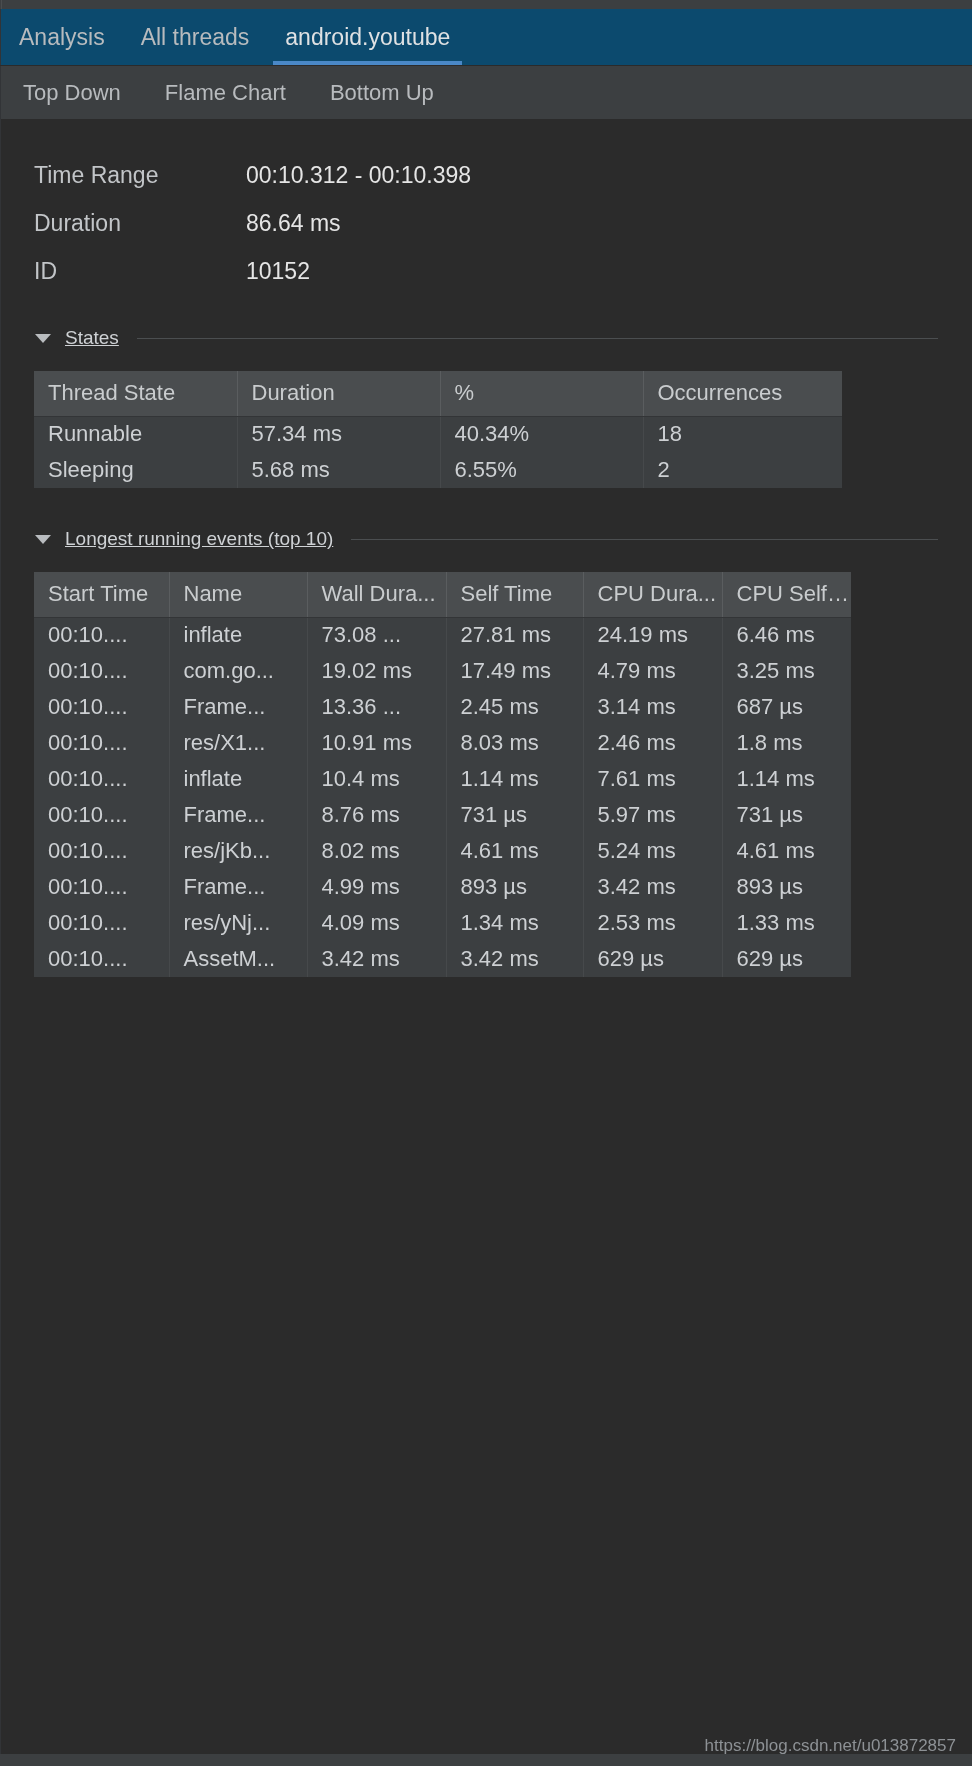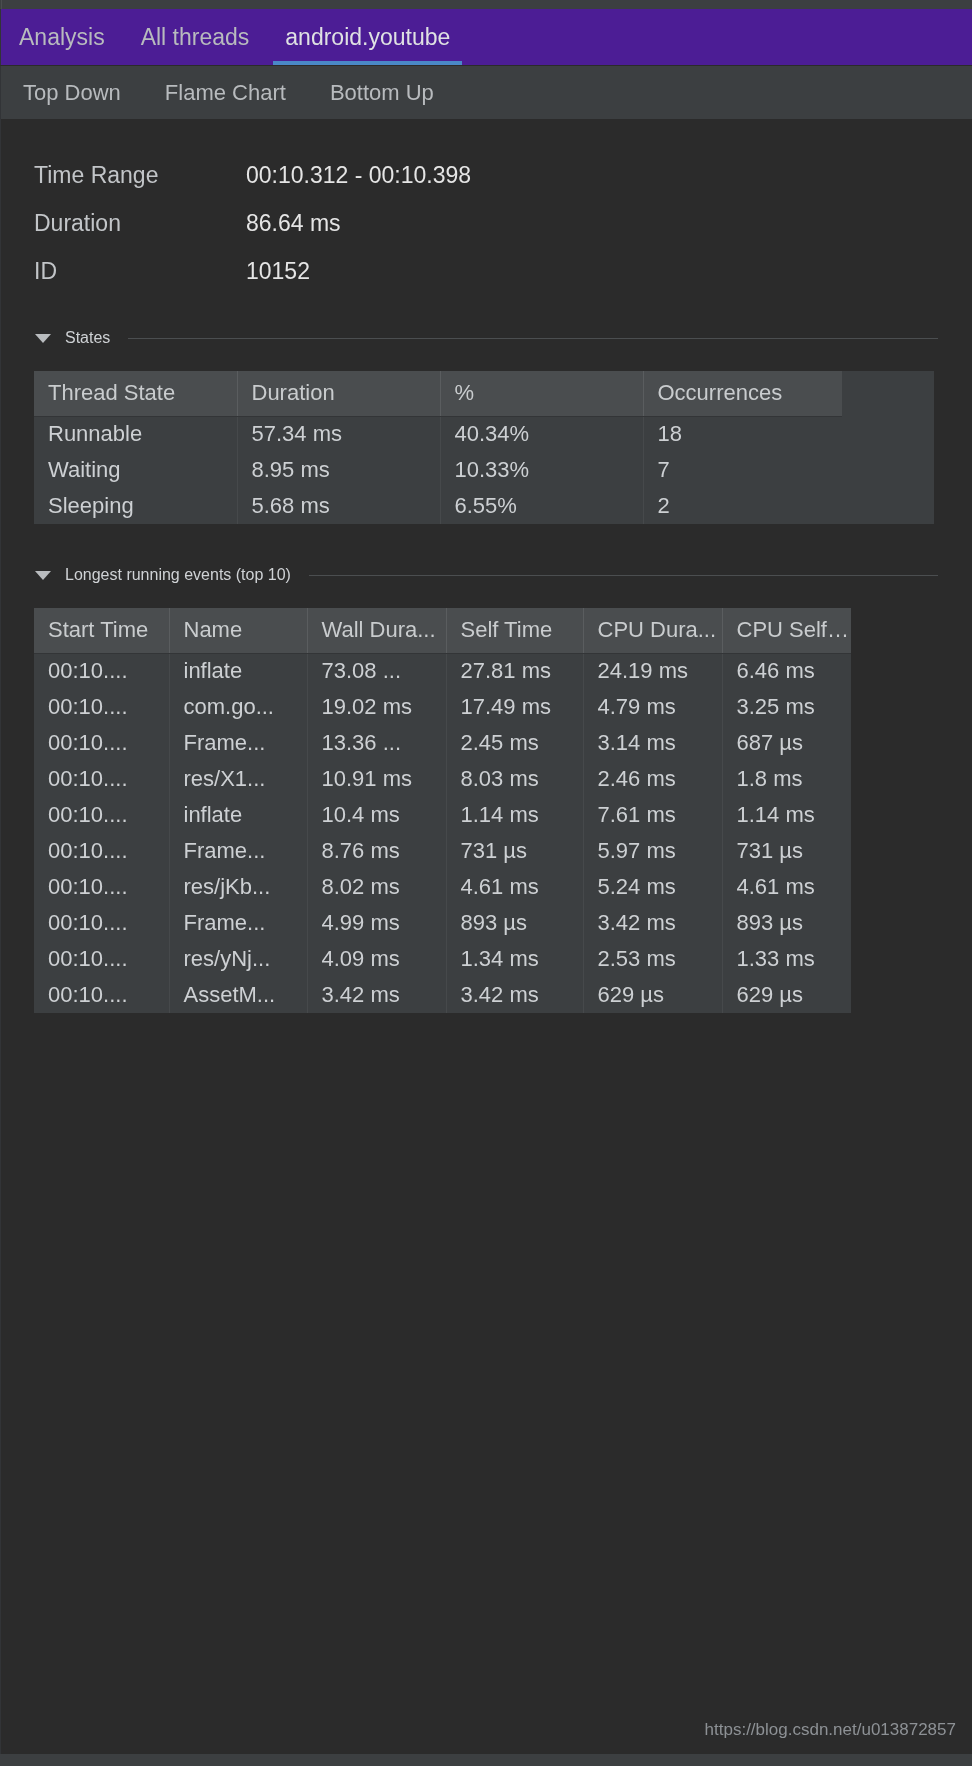--- a/index.html
+++ b/index.html
@@ -41,21 +41,21 @@
     height: 9px;
     background: #4a4d4f;
   }
 
   
   .primary-tabs {
     position: absolute;
     left: 0; top: 9px;
     width: 972px;
     height: 56px;
-    background: #4c1d95;
+    background: #0c4a6e;
     border-left: 1px solid #323437;
     box-sizing: border-box;
     display: flex;
     align-items: center;
     text-align: right;
   }
   .ptab {
     position: relative;
     height: 56px;
     display: flex;
@@ -158,24 +158,25 @@
   }
   .tri {
     width: 0; height: 0;
     border-left: 8px solid transparent;
     border-right: 8px solid transparent;
     border-top: 9px solid #b9bcbf;
     margin-right: 14px;
     flex: 0 0 auto;
   }
   .section-title {
-    font-size: 16px;
+    font-size: 19px;
     color: #cfd2d5;
     white-space: nowrap;
     margin-right: 18px;
+    text-decoration: underline;
   }
   .section-rule {
     flex: 1 1 auto;
     height: 1px;
     background: #4b4e50;
   }
 
   
   .table-wrap {
     margin: 16px 0 0 33px;
@@ -231,21 +232,21 @@
   .events-table col.e2 { width: 139px; }
   .events-table col.e3 { width: 137px; }
   .events-table col.e4 { width: 139px; }
   .events-table col.e5 { width: 129px; }
   .events-table td { height: 37px; }
 
   
   .watermark {
     position: absolute;
     right: 16px;
-    bottom: 26px;
+    bottom: 10px;
     font-size: 17px;
     color: #8d9195;
     white-space: nowrap;
   }
   .bottom-bar {
     position: absolute;
     left: 0;
     bottom: 0;
     width: 972px;
     height: 12px;
@@ -290,21 +291,21 @@
           <div class="field-val">10152</div>
         </div>
       </div>
 
     <div class="section">
       <div class="section-head">
         <span class="tri"></span>
         <span class="section-title">States</span>
         <span class="section-rule"></span>
       </div>
-      <div class="table-wrap" style="width:900px">
+      <div class="table-wrap" style="width:808px">
         <table class="grid states-table">
           <colgroup>
               <col class="c0">
               <col class="c1">
               <col class="c2">
               <col class="c3">
             </colgroup>
           <thead>
               <tr id="states-head">
                 <th>Thread State</th>
@@ -312,26 +313,20 @@
                 <th>%</th>
                 <th>Occurrences</th>
               </tr>
             </thead>
           <tbody id="states-body">
               <tr>
                 <td>Runnable</td>
                 <td>57.34 ms</td>
                 <td>40.34%</td>
                 <td>18</td>
-              </tr>
-              <tr>
-                <td>Waiting</td>
-                <td>8.95 ms</td>
-                <td>10.33%</td>
-                <td>7</td>
               </tr>
               <tr>
                 <td>Sleeping</td>
                 <td>5.68 ms</td>
                 <td>6.55%</td>
                 <td>2</td>
               </tr>
             </tbody>
         </table>
       </div>

